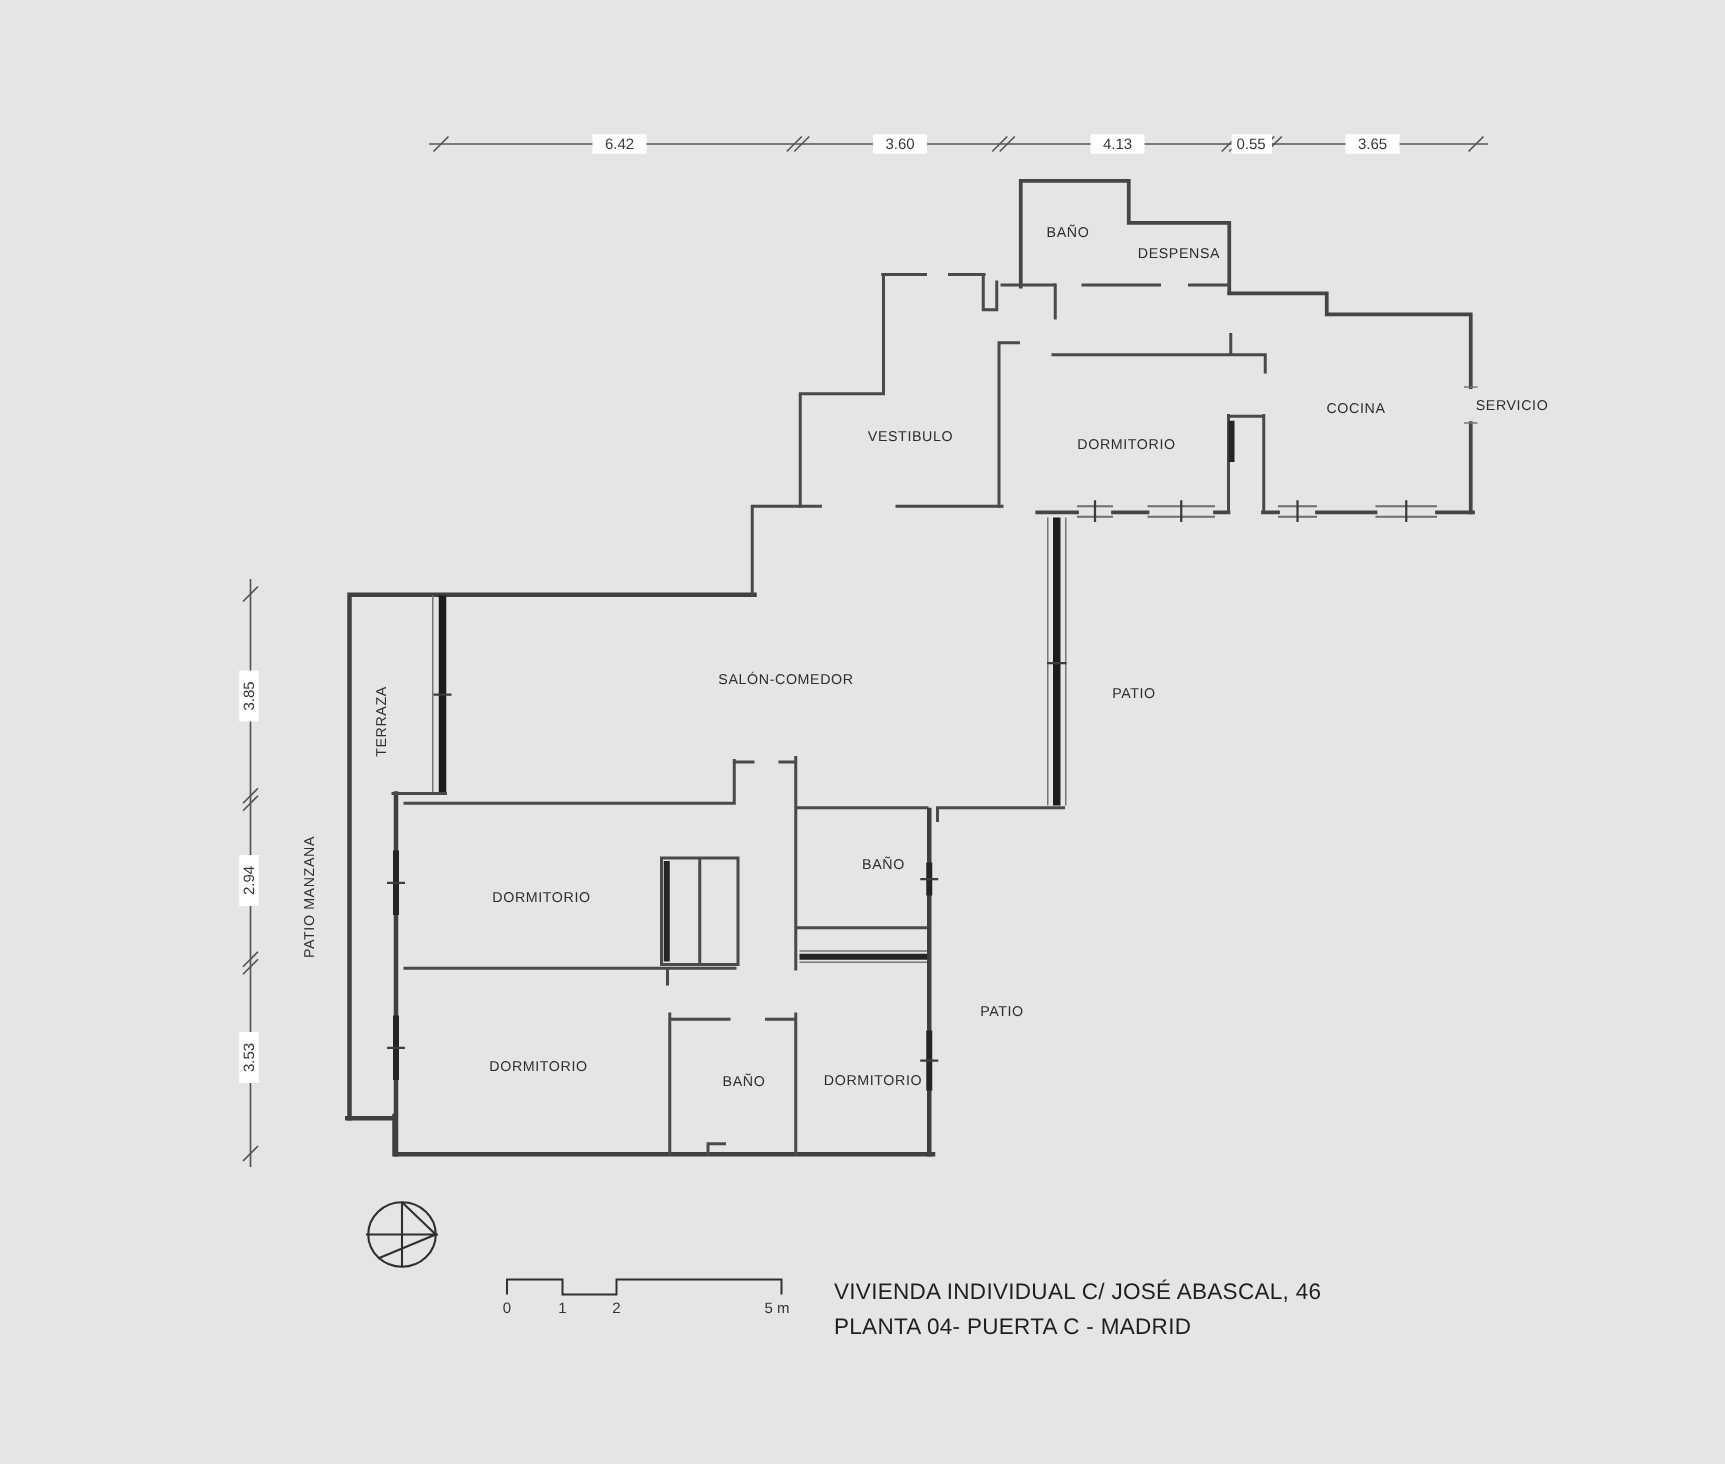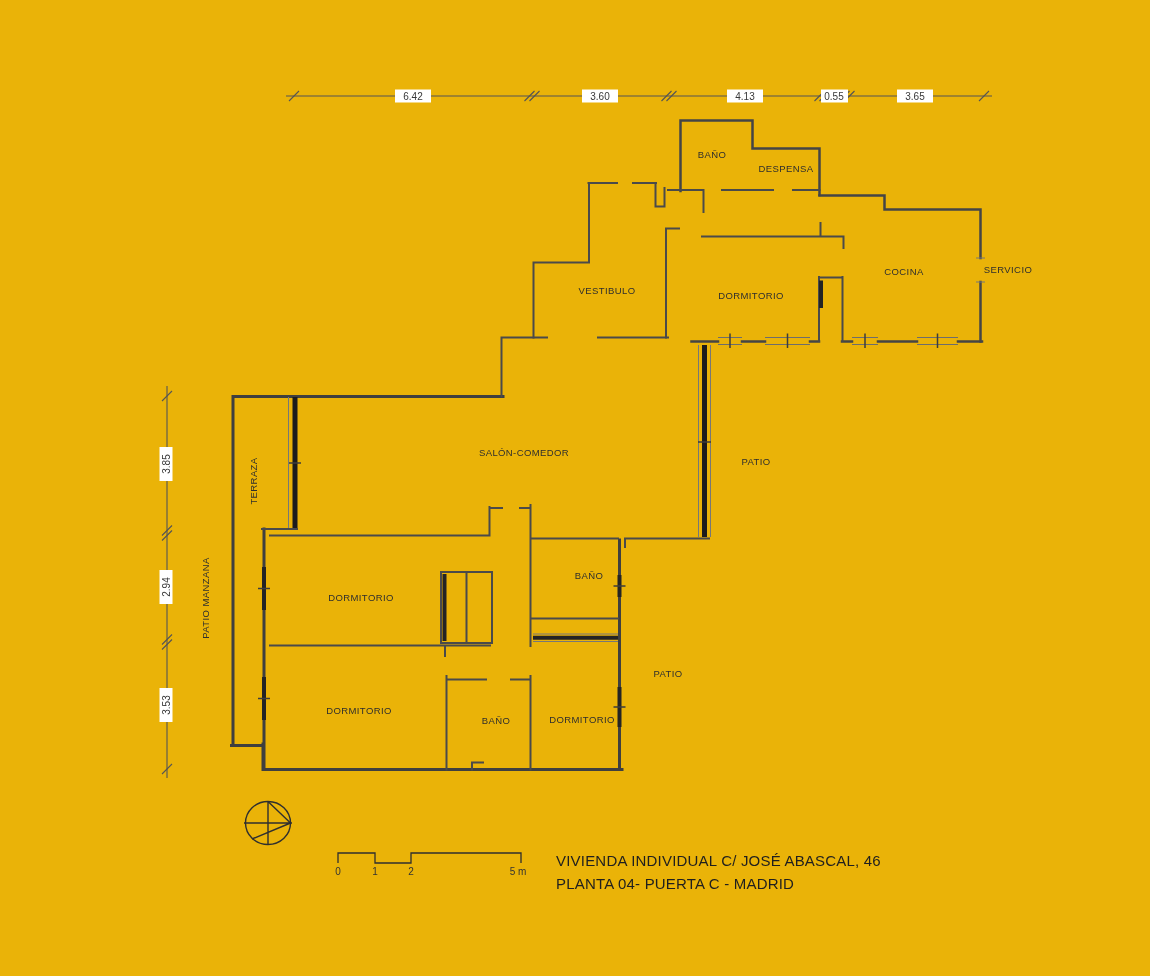--- a/index.html
+++ b/index.html
@@ -1,16 +1,16 @@
 <!DOCTYPE html>
 <html><head>
 <meta charset="utf-8">
 <style>
   html,body{margin:0;padding:0;background:#ffffff;}
-  .stage{position:relative;width:1150px;height:976px;background:#eab308;overflow:hidden;}
+  .stage{position:relative;width:1150px;height:976px;background:#e5e5e5;overflow:hidden;}
   svg{display:block;font-family:"Liberation Sans", sans-serif;}
   .w3{stroke:#3f3f3f;stroke-width:3;fill:none;stroke-linecap:square;}
   .w2{stroke:#4a4a4a;stroke-width:2;fill:none;stroke-linecap:square;}
   .w25{stroke:#454545;stroke-width:2.5;fill:none;stroke-linecap:square;}
   .w1{stroke:#777;stroke-width:1;fill:none;}
   .glz{stroke:#1c1c1c;stroke-width:5;fill:none;stroke-linecap:butt;}
   .wthk{stroke:#242424;stroke-width:4;fill:none;stroke-linecap:butt;}
   .tick{stroke:#3c3c3c;stroke-width:1.5;fill:none;}
   .winln{stroke:#6d6d6d;stroke-width:1.2;fill:none;}
   .dim{stroke:#555;stroke-width:1.1;fill:none;}

